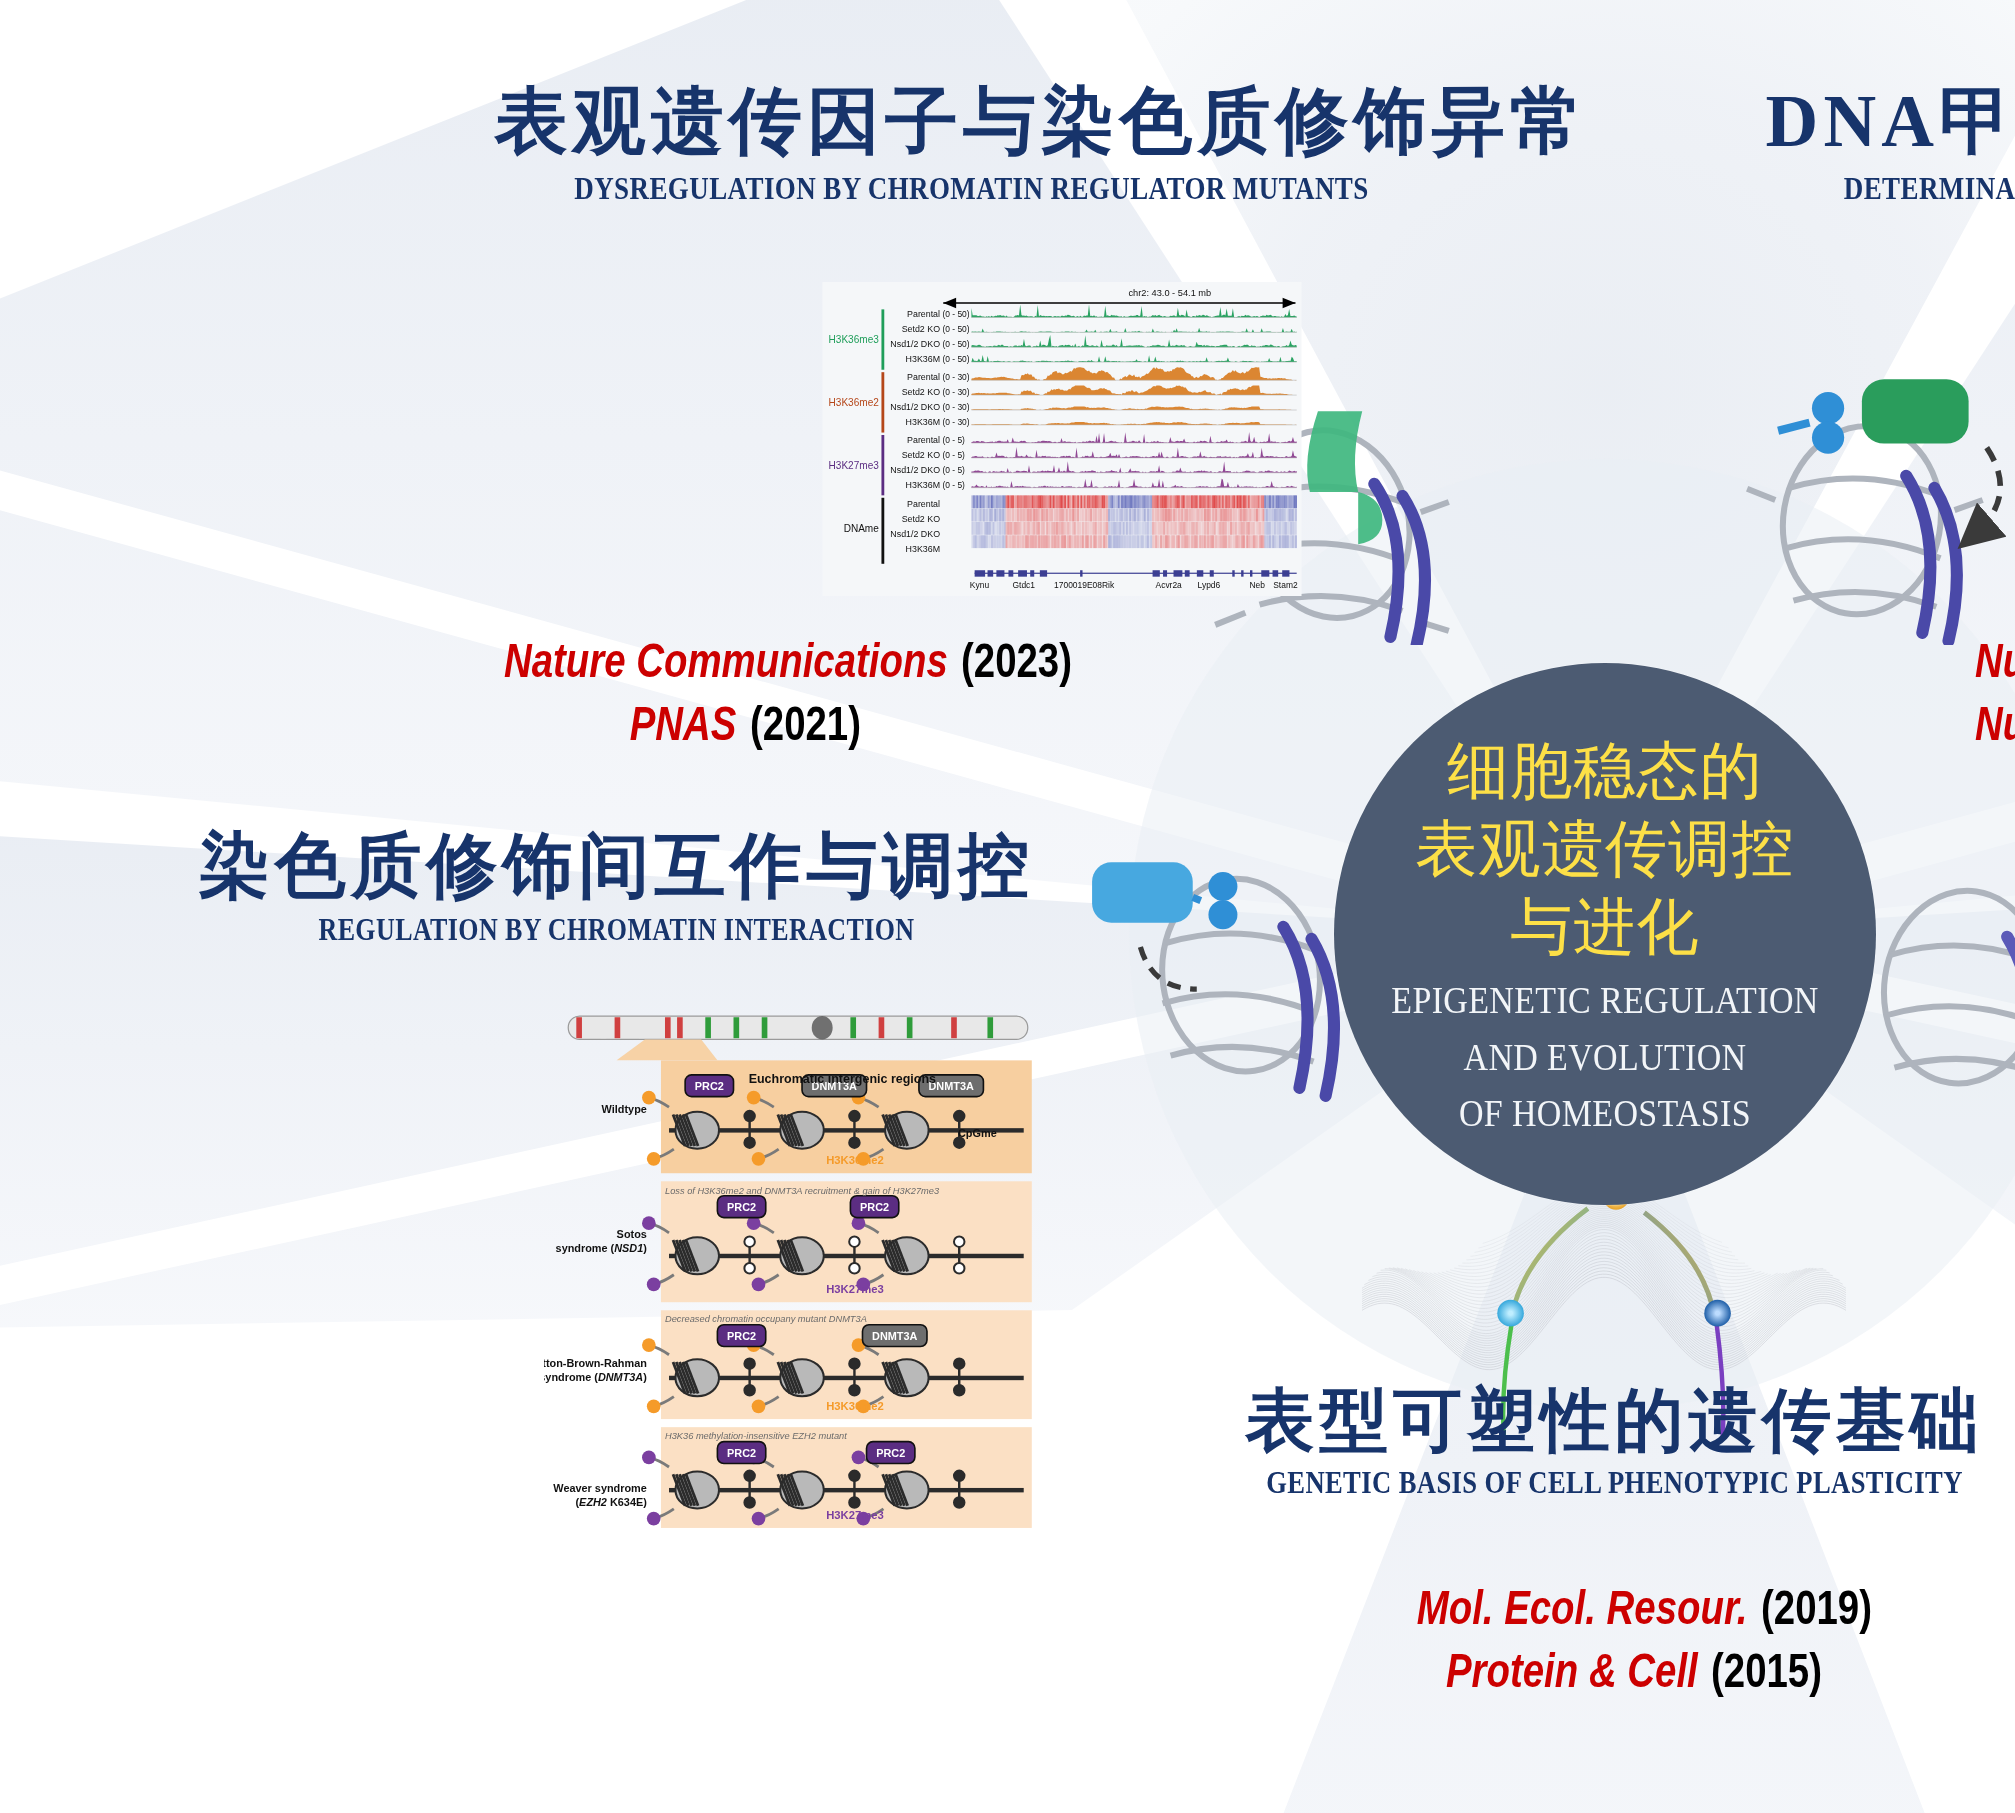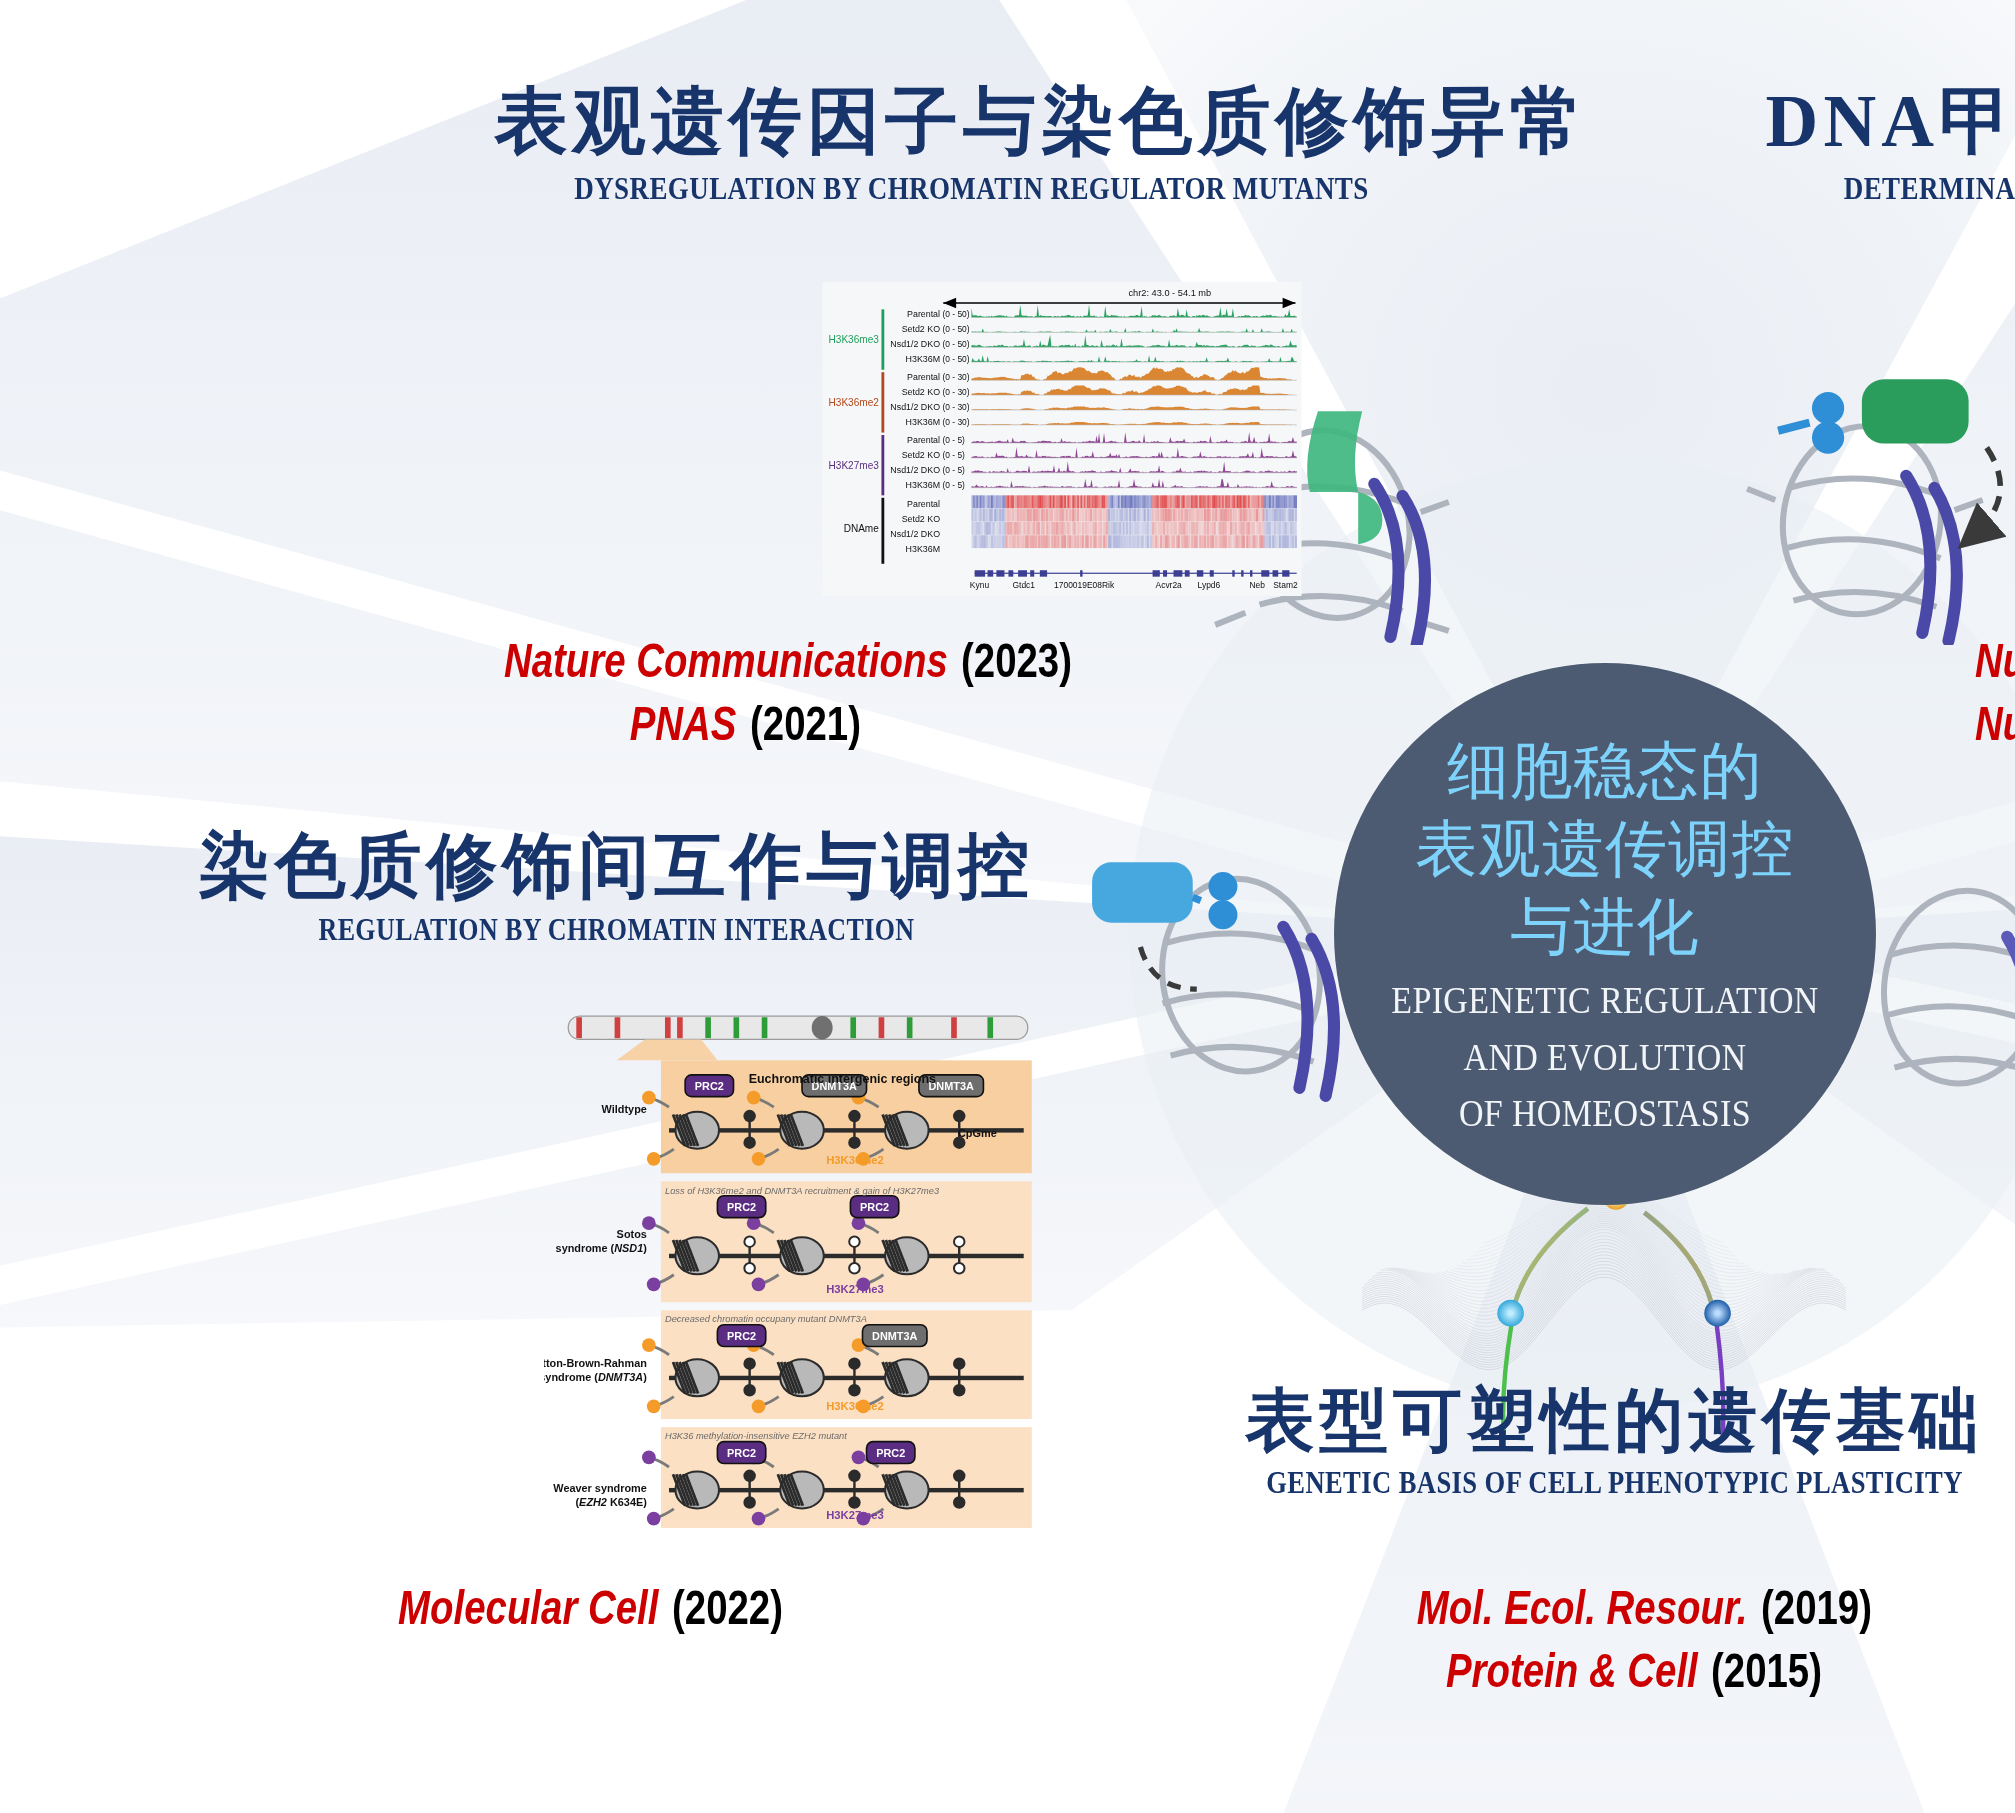--- a/index.html
+++ b/index.html
@@ -64,21 +64,21 @@
     border-radius: 50%;
     background: #4c5b72;
     z-index: 9;
     display: flex; flex-direction: column;
     align-items: center; justify-content: center;
     text-align: center;
     box-shadow: 0 0 0 0.8px rgba(255,255,255,.25);
   }
   #hub .hub-cn {
     font-family: "Liberation Sans", sans-serif;
-    color: #7dd3fc;
+    color: #fde047;
     font-size: 62px;
     line-height: 1.26;
     letter-spacing: .02em;
     font-weight: normal;
   }
   #hub .hub-en {
     font-family: "Liberation Serif", serif;
     color: #f2f5f8;
     font-size: 34px;
     line-height: 1.26;
@@ -1489,24 +1489,20 @@
     <span class="j" style="transform-origin:left center;">Nucleic Acids Research</span>
     
   </div>
 </div>
 
 <div class="sec" style="left:133px; top:830px; width:967px; text-align:center;">
   <div class="cn-title" style="font-size:71px;">染色质修饰间互作与调控</div>
   <div class="en-title" style="font-size:26px; margin-top:10.5px;">REGULATION BY CHROMATIN INTERACTION</div>
 </div>
 <div class="sec" style="left:141px; top:1576px; width:862px; text-align:center;">
-  <div class="cite">
-    <span class="j">Molecular Cell</span>
-    <span class="y">(2022)</span>
-  </div>
 </div>
 
 <div class="sec" style="left:1161px; top:1386px; width:907px; text-align:center;">
   <div class="cn-title" style="font-size:69px;">表型可塑性的遗传基础</div>
   <div class="en-title" style="font-size:26.6px; margin-top:8.9px;">GENETIC BASIS OF CELL PHENOTYPIC PLASTICITY</div>
 </div>
 <div class="sec" style="left:1169px; top:1576px; width:895px; text-align:center;">
   <div class="cite">
     <span class="j">Mol. Ecol. Resour.</span>
     <span class="y">(2019)</span>

